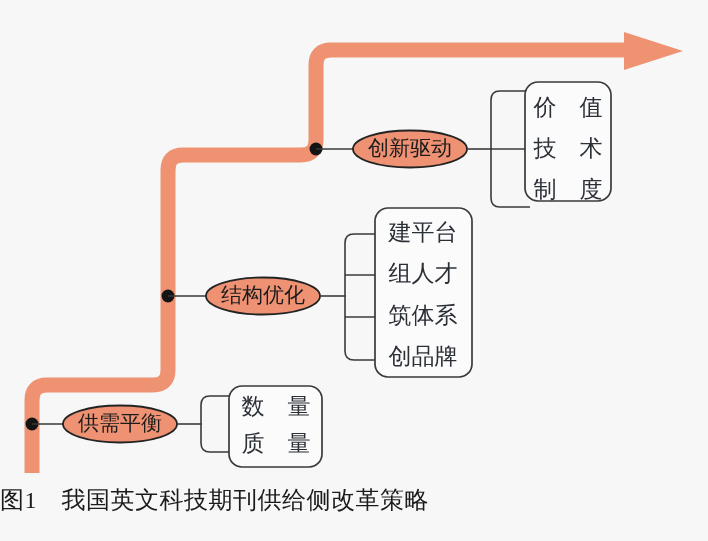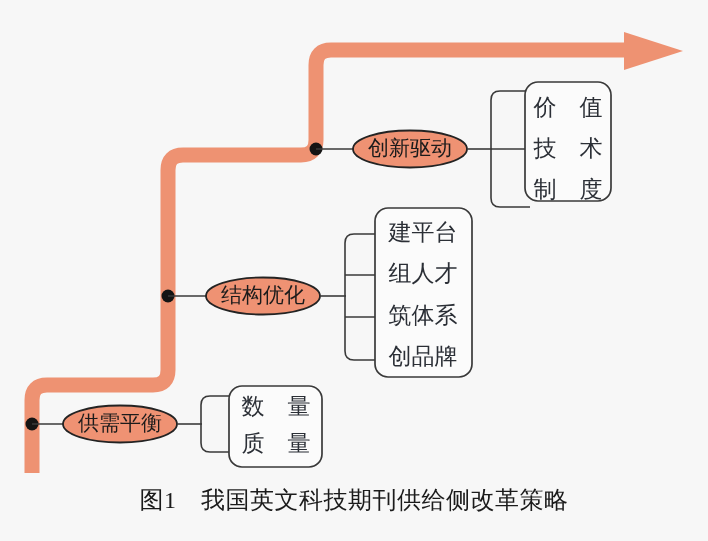--- a/index.html
+++ b/index.html
@@ -40,21 +40,21 @@
     font-size: 23px;
     fill: #2b2f36;
     text-anchor: middle;
     dominant-baseline: middle;
   }
   .caption-text {
     position: absolute;
     left: 0;
     top: 484px;
     width: 708px;
-    text-align: center;
+    text-align: left;
     font-family: "Liberation Serif", "DejaVu Serif", serif;
     font-size: 24px;
     color: #1b1b1b;
     letter-spacing: 0.5px;
     white-space: pre;
   }
 </style>
 </head>
 <body>
 

